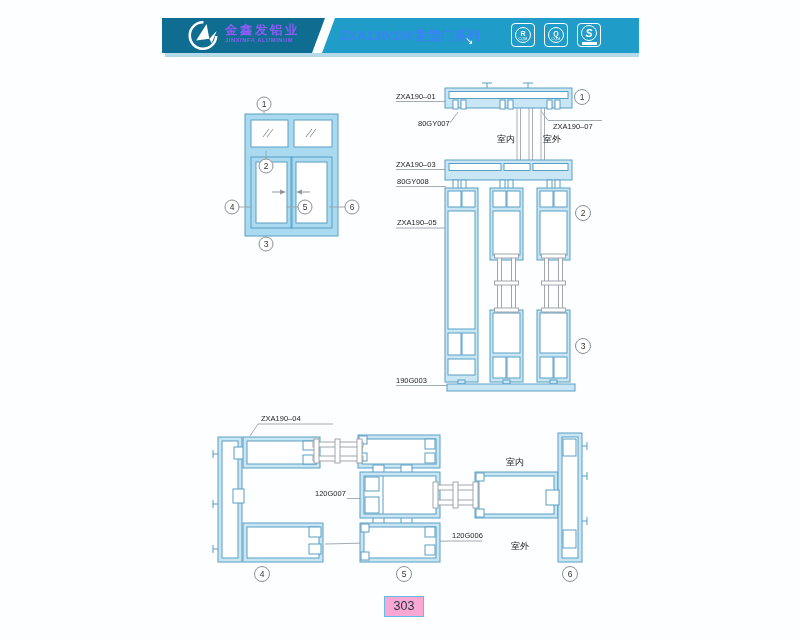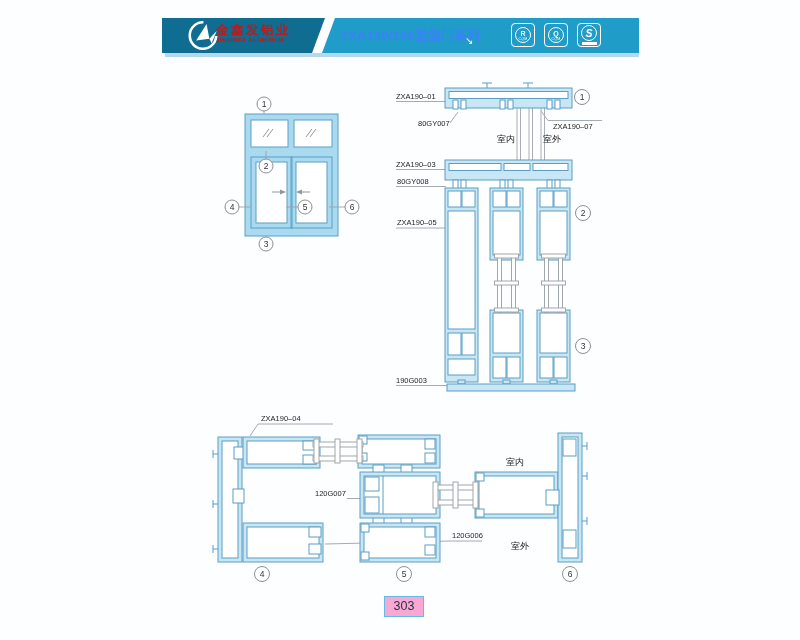--- a/index.html
+++ b/index.html
@@ -9,21 +9,21 @@
   .abs{position:absolute}
 
   
   .header{position:absolute;left:162px;top:18px;width:477px;height:35px}
   .hdr-strip{position:absolute;left:3px;top:35px;width:474px;height:4px;background:#b3d9ea}
   .hdr-dark{position:absolute;left:0;top:0;width:477px;height:35px;background:#0e6d90;
     clip-path:polygon(0 0,163px 0,150px 100%,0 100%)}
   .hdr-light{position:absolute;left:0;top:0;width:477px;height:35px;background:#1f9dc8;
     clip-path:polygon(173px 0,100% 0,100% 100%,160px 100%)}
   .emblem{position:absolute;left:25px;top:2px;width:31px;height:31px}
-  .logo-text{position:absolute;left:54px;top:5px;color:#b91c1c;white-space:nowrap}
+  .logo-text{position:absolute;left:63px;top:5px;color:#8b5cf6;white-space:nowrap}
   .logo-cn{font-size:12.5px;font-weight:bold;letter-spacing:2.5px;line-height:14px}
   .logo-en{font-size:5.8px;font-weight:bold;letter-spacing:.55px;line-height:7px}
   .series-title{position:absolute;left:178px;top:10px;color:#3b82f6;font-size:12.5px;
     font-weight:bold;letter-spacing:.5px;white-space:nowrap}
   .series-arrow{position:absolute;left:303px;top:17px;color:#fff;font-size:10px}
   .certs{position:absolute;left:349px;top:5px;display:flex;gap:9px}
   .cert{width:24px;height:24px;border:1.3px solid #fff;border-radius:4px;
     display:flex;flex-direction:column;align-items:center;justify-content:center}
   .cert-circle{width:16px;height:16px;border:1px solid #fff;border-radius:50%;
     display:flex;flex-direction:column;align-items:center;justify-content:center;color:#fff}

